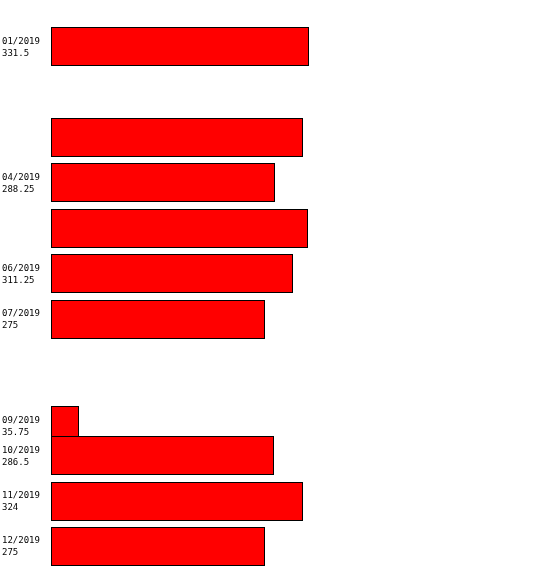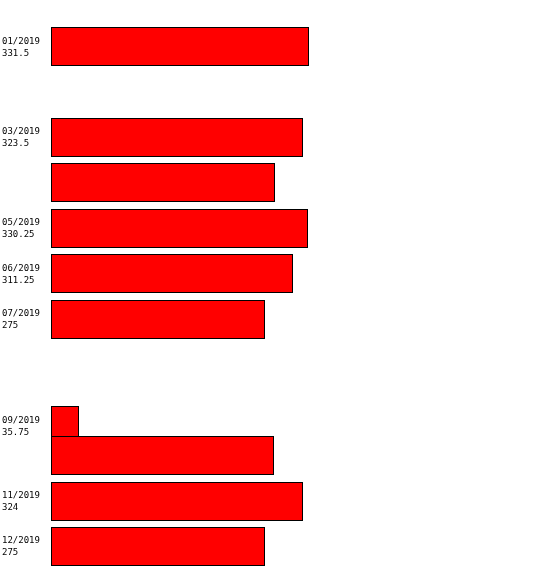--- a/index.html
+++ b/index.html
@@ -62,34 +62,30 @@
 
 <div id="chart" style="background: rgb(255, 255, 255);">
     <div class="bar-row" style="top: 27px;">
       <div class="bar-label">
         <span class="cat">01/2019</span>
         <span class="val">331.5</span>
       </div>
       <div class="bar-rect" style="left: 51px; width: 258.106px; background: rgb(255, 0, 0); border-color: rgb(0, 0, 0);"></div>
     </div>
     <div class="bar-row" style="top: 117.9px;">
-      <div class="bar-label">
-        <span class="cat">03/2019</span>
-        <span class="val">323.5</span>
-      </div>
       <div class="bar-rect" style="left: 51px; width: 251.877px; background: rgb(255, 0, 0); border-color: rgb(0, 0, 0);"></div>
     </div>
     <div class="bar-row" style="top: 163.35px;">
+      <div class="bar-label">
+        <span class="cat">04/2019</span>
+        <span class="val">288.25</span>
+      </div>
       <div class="bar-rect" style="left: 51px; width: 224.431px; background: rgb(255, 0, 0); border-color: rgb(0, 0, 0);"></div>
     </div>
     <div class="bar-row" style="top: 208.8px;">
-      <div class="bar-label">
-        <span class="cat">05/2019</span>
-        <span class="val">330.25</span>
-      </div>
       <div class="bar-rect" style="left: 51px; width: 257.133px; background: rgb(255, 0, 0); border-color: rgb(0, 0, 0);"></div>
     </div>
     <div class="bar-row" style="top: 254.25px;">
       <div class="bar-label">
         <span class="cat">06/2019</span>
         <span class="val">311.25</span>
       </div>
       <div class="bar-rect" style="left: 51px; width: 242.339px; background: rgb(255, 0, 0); border-color: rgb(0, 0, 0);"></div>
     </div>
     <div class="bar-row" style="top: 299.7px;">
@@ -100,20 +96,24 @@
       <div class="bar-rect" style="left: 51px; width: 214.115px; background: rgb(255, 0, 0); border-color: rgb(0, 0, 0);"></div>
     </div>
     <div class="bar-row" style="top: 406px;">
       <div class="bar-label">
         <span class="cat">09/2019</span>
         <span class="val">35.75</span>
       </div>
       <div class="bar-rect" style="left: 51px; width: 27.8349px; background: rgb(255, 0, 0); border-color: rgb(0, 0, 0);"></div>
     </div>
     <div class="bar-row" style="top: 436.05px;">
+      <div class="bar-label">
+        <span class="cat">10/2019</span>
+        <span class="val">286.5</span>
+      </div>
       <div class="bar-rect" style="left: 51px; width: 223.069px; background: rgb(255, 0, 0); border-color: rgb(0, 0, 0);"></div>
     </div>
     <div class="bar-row" style="top: 481.5px;">
       <div class="bar-label">
         <span class="cat">11/2019</span>
         <span class="val">324</span>
       </div>
       <div class="bar-rect" style="left: 51px; width: 252.266px; background: rgb(255, 0, 0); border-color: rgb(0, 0, 0);"></div>
     </div>
     <div class="bar-row" style="top: 526.95px;">

